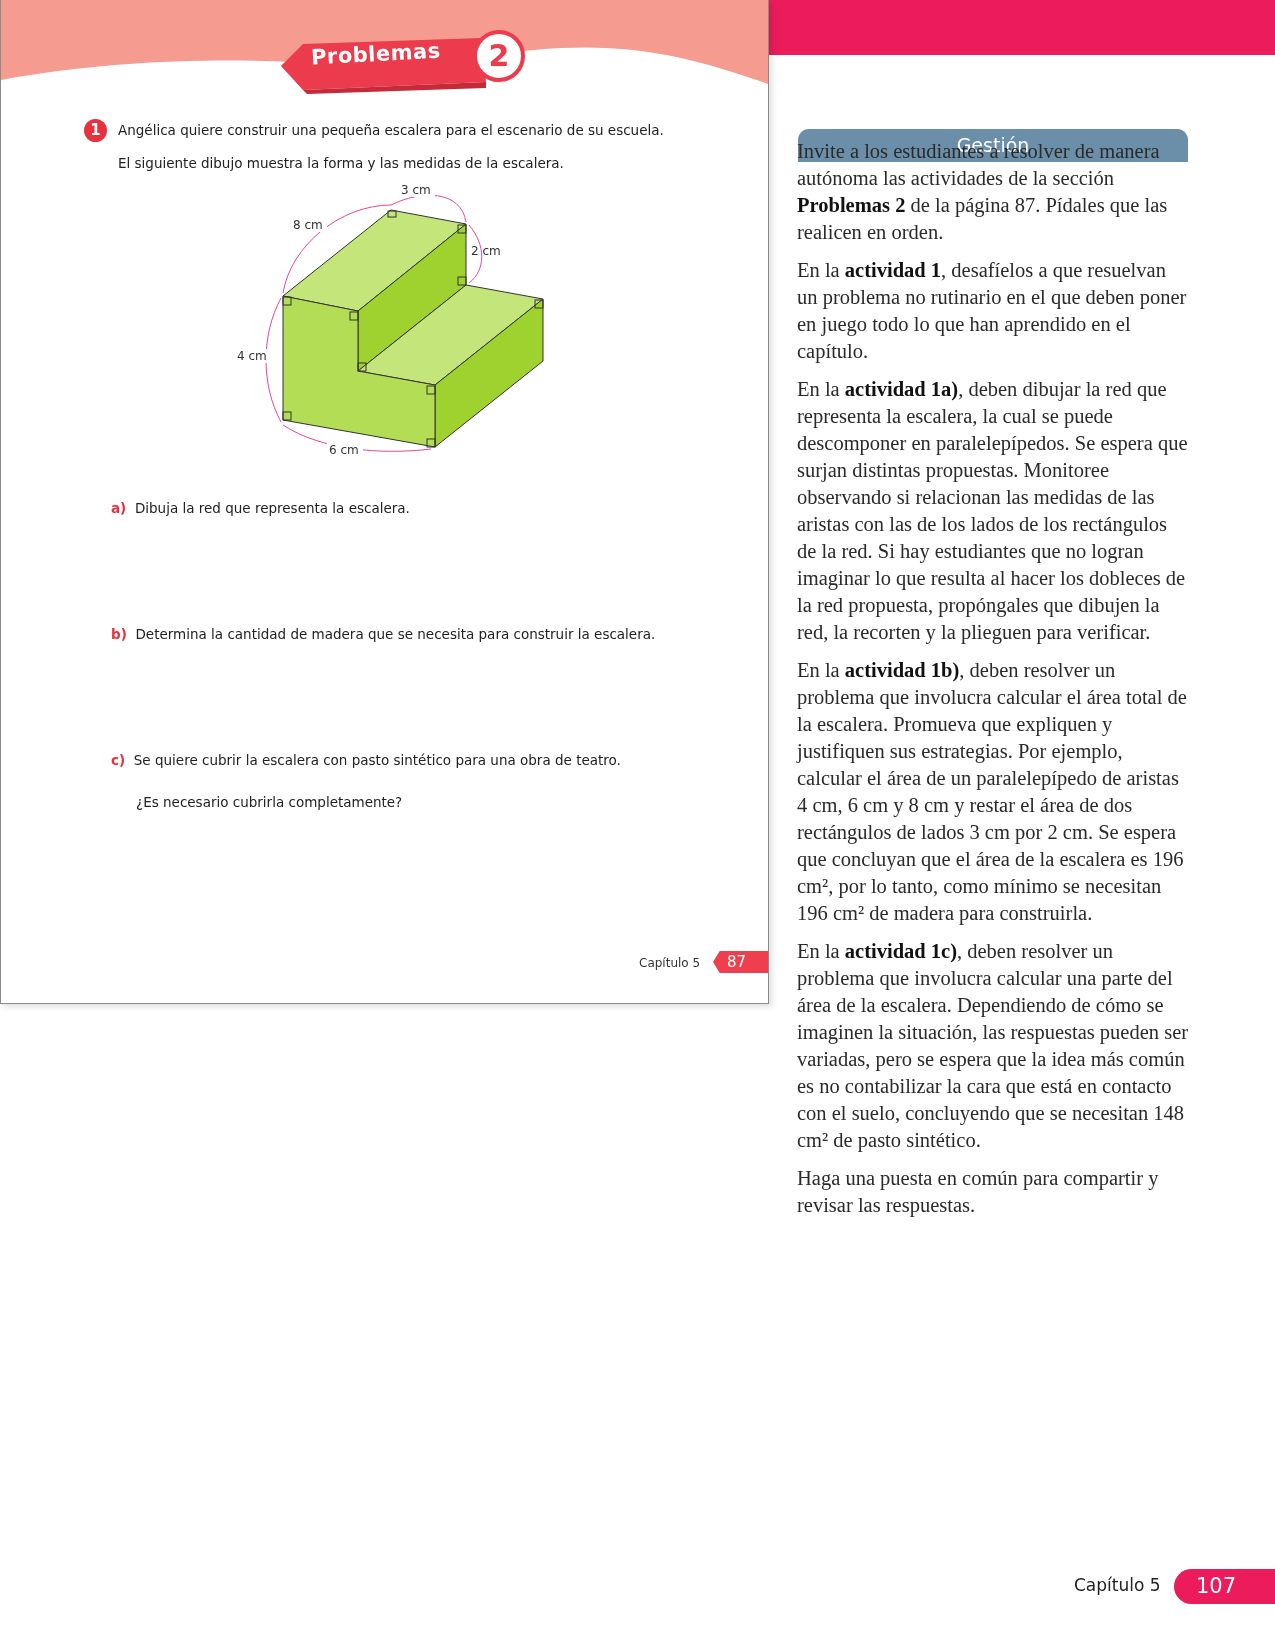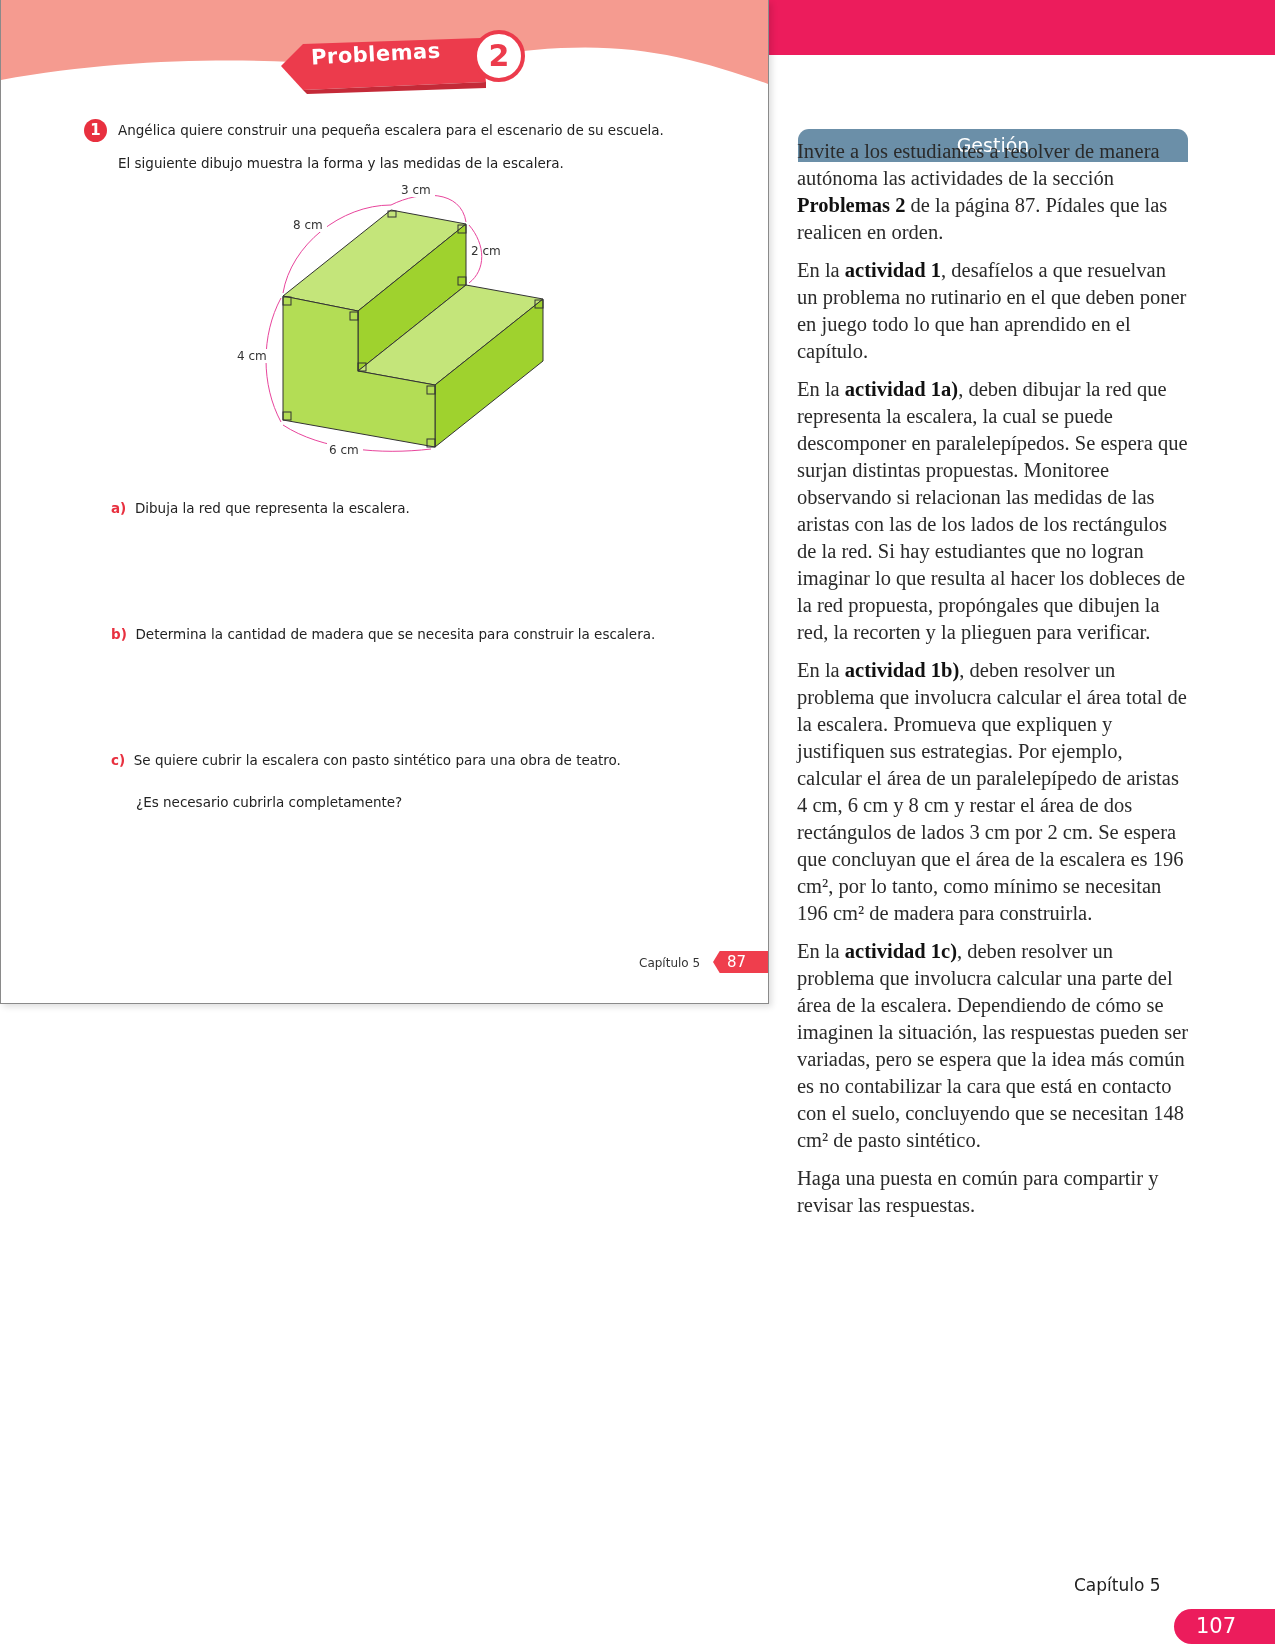--- a/index.html
+++ b/index.html
@@ -30,21 +30,21 @@
   
   .gestion { position:absolute; left:798px; top:88px; width:390px; height:33px; background:#6b8fa8;
              border-radius:11px 11px 0 0; color:#fff; font-size:19px; text-align:center; line-height:33px;margin-top:41px; }
   .notes { position:absolute; left:797px; top:138px; width:392px; font-family:Liberation Serif, serif;
            font-size:20.5px; line-height:27px; color:#2a2a2a; }
   .notes p { margin:0 0 11px 0; }
   .notes b { color:#111; }
   .footer-main-label { position:absolute; left:1074px; top:1575px; font-size:17px; color:#222; }
   .footer-main-badge { position:absolute; left:1174px; top:1569px; width:101px; height:35px; background:#ec1c5c;
                        color:#fff; font-size:21px; line-height:35px; padding-left:22px; box-sizing:border-box;
-                       border-radius:18px 0 0 18px;margin-top:40px; }
+                       border-radius:18px 0 0 18px; }
 </style>
 </head>
 <body>
 
 <div class="top-band"></div>
 
 <div class="student-page">
   <svg class="wave" width="767" height="100">
     <path d="M0,0 H767 V84 C700,60 640,44 560,48 C480,52 420,70 330,64 C240,58 120,58 0,80 Z" fill="#f59b90"></path>
   </svg>

